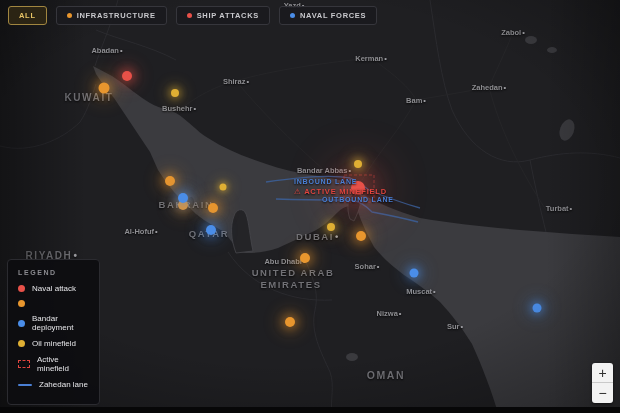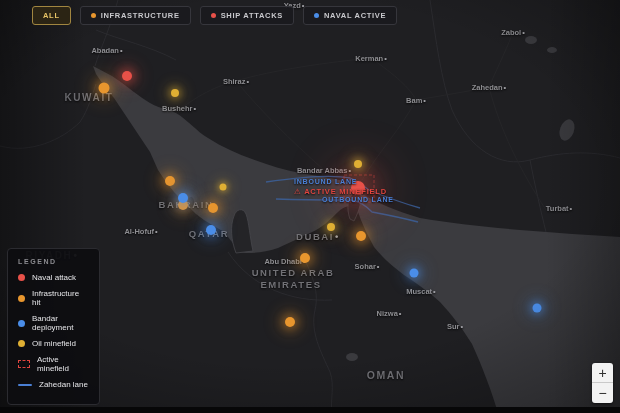--- a/index.html
+++ b/index.html
@@ -40,21 +40,21 @@
 
   
   .toolbar{position:absolute;top:6px;left:8px;z-index:6;display:flex;gap:9px;align-items:center;}
   .filter-btn{
     display:inline-flex;align-items:center;gap:5px;height:19px;padding:0 10px;
     background:rgba(26,26,30,.92);border:1px solid #36363c;border-radius:3px;
     color:#c9c9cd;font-size:7.5px;font-weight:bold;letter-spacing:.7px;
     font-family:inherit;cursor:pointer;
   }
   .filter-btn.active{
-    background:#2b2414;border-color:#a18640;color:#e8c466;margin-left:24px;
+    background:#2b2414;border-color:#a18640;color:#e8c466;
   }
   .filter-dot{width:5px;height:5px;border-radius:50%;flex:0 0 auto;}
 
   
   .legend{
     position:absolute;left:7px;bottom:8px;width:93px;z-index:6;
     background:rgba(13,13,16,.93);border:1px solid #2b2b30;border-radius:4px;
     padding:9px 10px 8px;
   }
   .legend-title{color:#8b8b90;font-size:7px;font-weight:bold;letter-spacing:1.6px;margin-bottom:8px;}
@@ -203,34 +203,33 @@
       <button class="filter-btn">
         <span class="filter-dot" style="background: rgb(232, 150, 46);"></span>
         <span>INFRASTRUCTURE</span>
       </button>
       <button class="filter-btn">
         <span class="filter-dot" style="background: rgb(232, 81, 73);"></span>
         <span>SHIP ATTACKS</span>
       </button>
       <button class="filter-btn">
         <span class="filter-dot" style="background: rgb(74, 141, 232);"></span>
-        <span>NAVAL ACTIVE</span>
+        <span>NAVAL FORCES</span>
       </button>
     </div>
 
   <div class="legend">
     <div class="legend-title">LEGEND</div>
     <div>
         <div class="legend-item">
           <span class="sw-dot" style="background: rgb(232, 81, 73);"></span>
           <span>Naval attack</span>
         </div>
         <div class="legend-item">
           <span class="sw-dot" style="background: rgb(232, 150, 46);"></span>
-          <span>Infrastructure hit</span>
         </div>
         <div class="legend-item">
           <span class="sw-dot" style="background: rgb(74, 141, 232);"></span>
           <span>Bandar deployment</span>
         </div>
         <div class="legend-item">
           <span class="sw-dot" style="background: rgb(223, 175, 51);"></span>
           <span>Oil minefield</span>
         </div>
         <div class="legend-item">

